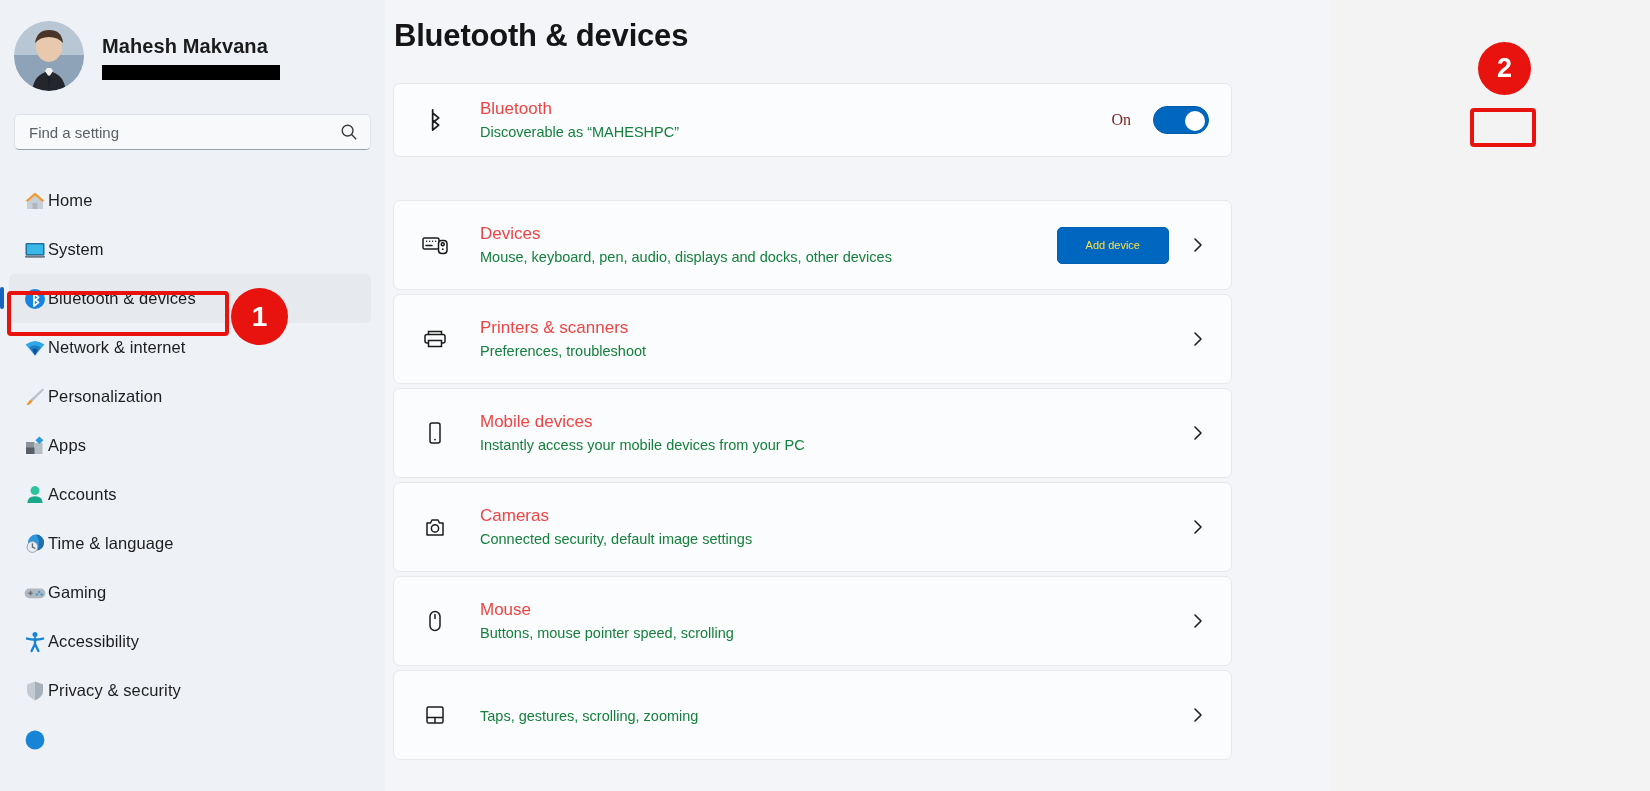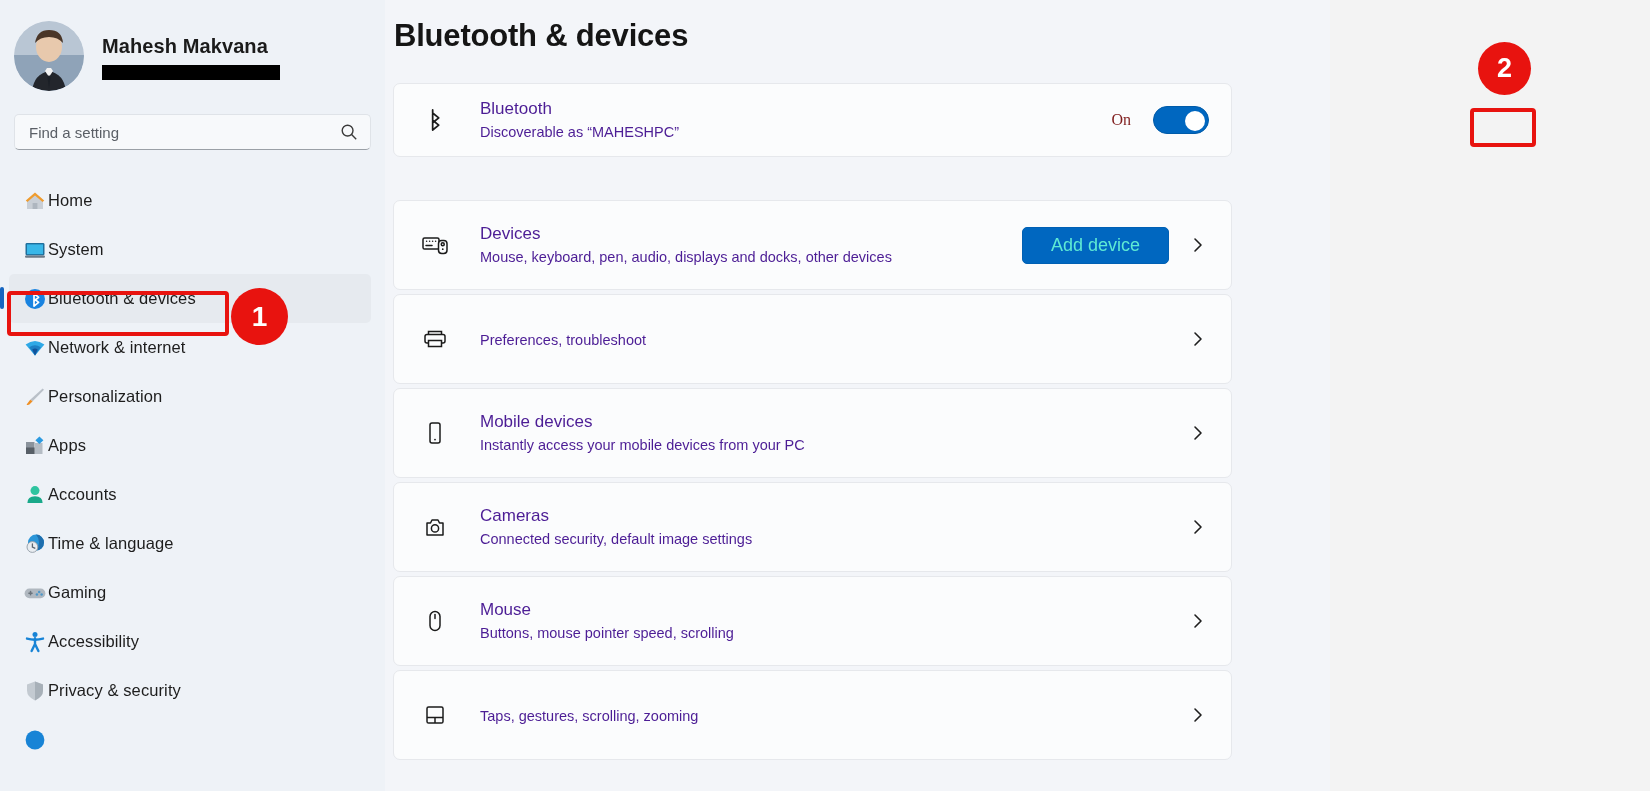--- a/index.html
+++ b/index.html
@@ -166,41 +166,41 @@
     width: 34px; height: 34px;
     flex: 0 0 34px;
     display: flex; align-items: center; justify-content: center;
     color: #1b1b1b;
   }
   .row-icon svg { display: block; }
 
   .row-text { margin-left: 28px; flex: 1 1 auto; }
   .row-title {
     font-size: 17px;
-    color: #4c1d95;
+    color: #ef4444;
     line-height: 22px;
   }
   .row-sub {
     font-size: 14.5px;
-    color: #4c1d95;
+    color: #15803d;
     margin-top: 3px;
     line-height: 19px;
   }
 
   .row-right { display: flex; align-items: center; gap: 18px; flex: 0 0 auto; }
 
   .add-device-btn {
     background: #0067c0;
-    color: #5eead4;
+    color: #fde047;
     border: 1px solid #0060b4;
     border-radius: 5px;
     height: 37px;
     padding: 0 28px;
     font-family: "Liberation Sans", sans-serif;
-    font-size: 18px;
+    font-size: 11px;
     cursor: pointer;
   }
 
   .chevron {
     width: 22px; height: 22px;
     color: #1e1e1e;
     display: flex; align-items: center; justify-content: center;
   }
   .chevron svg { display: block; }
 
@@ -488,20 +488,21 @@
 
         <div class="card row-card">
           <span class="row-icon">
             <svg width="30" height="30" viewBox="0 0 30 30" fill="none" stroke="currentColor" stroke-width="1.5">
               <path d="M8.5 10.5 L8.5 7.5 L21.5 7.5 L21.5 10.5"></path>
               <rect x="5" y="10.5" width="20" height="8.5" rx="2"></rect>
               <rect x="8.5" y="16.5" width="13" height="6" fill="#fbfcfd"></rect>
             </svg>
           </span>
           <div class="row-text">
+            <div class="row-title">Printers &amp; scanners</div>
             <div class="row-sub">Preferences, troubleshoot</div>
           </div>
           <div class="row-right">
             <span class="chevron">
               <svg width="18" height="18" viewBox="0 0 18 18" fill="none" stroke="currentColor" stroke-width="1.6" stroke-linecap="round" stroke-linejoin="round">
                 <path d="M6 3 L12 9 L6 15"></path>
               </svg>
             </span>
           </div>
         </div>

